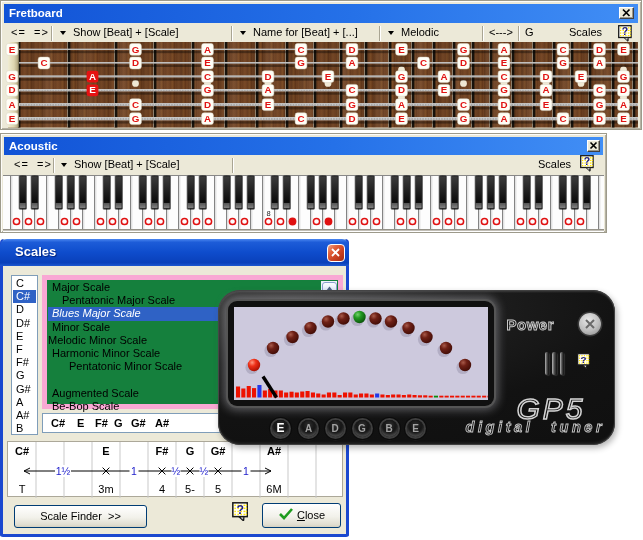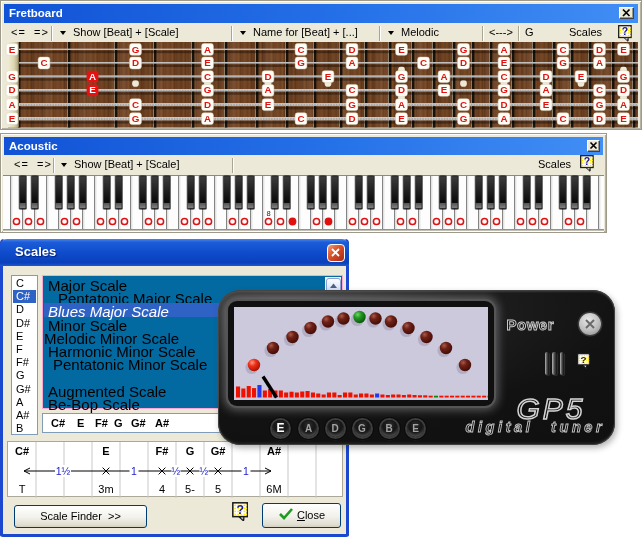--- a/index.html
+++ b/index.html
@@ -664,28 +664,28 @@
 <div style="position:absolute;left:1px;right:1px;top:40.6px;height:13.2px;padding-left:3px;">D#</div>
 <div style="position:absolute;left:1px;right:1px;top:53.8px;height:13.2px;padding-left:3px;">E</div>
 <div style="position:absolute;left:1px;right:1px;top:67.0px;height:13.2px;padding-left:3px;">F</div>
 <div style="position:absolute;left:1px;right:1px;top:80.2px;height:13.2px;padding-left:3px;">F#</div>
 <div style="position:absolute;left:1px;right:1px;top:93.4px;height:13.2px;padding-left:3px;">G</div>
 <div style="position:absolute;left:1px;right:1px;top:106.6px;height:13.2px;padding-left:3px;">G#</div>
 <div style="position:absolute;left:1px;right:1px;top:119.8px;height:13.2px;padding-left:3px;">A</div>
 <div style="position:absolute;left:1px;right:1px;top:133.0px;height:13.2px;padding-left:3px;">A#</div>
 <div style="position:absolute;left:1px;right:1px;top:146.2px;height:13.2px;padding-left:3px;">B</div>
 </div>
-<div style="position:absolute;left:42px;top:36px;width:301px;height:134px;background:#0369a1;border:1px solid #f9a8d4;font-size:15px">
+<div style="position:absolute;left:42px;top:36px;width:301px;height:134px;background:#15803d;border:5px solid #f9a8d4;font-size:11px">
 <div style="position:absolute;left:1px;top:1.0px;width:282px;height:13.2px;padding-left:4px;">Major Scale</div>
 <div style="position:absolute;left:1px;top:14.2px;width:282px;height:13.2px;padding-left:14px;">Pentatonic Major Scale</div>
 <div style="position:absolute;left:1px;top:27.4px;width:282px;height:13.2px;padding-left:4px; background:#2f62c5;color:#fff;font-style:italic;">Blues Major Scale</div>
 <div style="position:absolute;left:1px;top:40.6px;width:282px;height:13.2px;padding-left:4px;">Minor Scale</div>
 <div style="position:absolute;left:1px;top:53.8px;width:282px;height:13.2px;">Melodic Minor Scale</div>
 <div style="position:absolute;left:1px;top:67.0px;width:282px;height:13.2px;padding-left:4px;">Harmonic Minor Scale</div>
-<div style="position:absolute;left:6px;top:80.2px;width:282px;height:13.2px;padding-left:4px;">Pentatonic Minor Scale</div>
+<div style="position:absolute;left:18px;top:80.2px;width:282px;height:13.2px;padding-left:4px;">Pentatonic Minor Scale</div>
 <div style="position:absolute;left:1px;top:106.6px;width:282px;height:13.2px;padding-left:4px;">Augmented Scale</div>
 <div style="position:absolute;left:1px;top:119.8px;width:282px;height:13.2px;padding-left:4px;">Be-Bop Scale</div>
 <div style="position:absolute;right:1px;top:1px;width:16px;height:131px;background:#f0f1fa">
 <div style="position:absolute;left:0.5px;top:0.5px;width:15px;height:15px;border:1px solid #8ca0d0;border-radius:3px;background:linear-gradient(180deg,#fdfeff,#ccd9f8)">
 <svg width="13" height="13">
             <path d="M6.5 3.5 L10 8 L3 8 Z" fill="#4d6185"></path>
           </svg></div>
 <div style="position:absolute;left:0.5px;bottom:0.5px;width:15px;height:15px;border:1px solid #8ca0d0;border-radius:3px;background:linear-gradient(180deg,#fdfeff,#ccd9f8)">
 <svg width="13" height="13">
             <path d="M6.5 8.5 L10 4 L3 4 Z" fill="#4d6185"></path>

